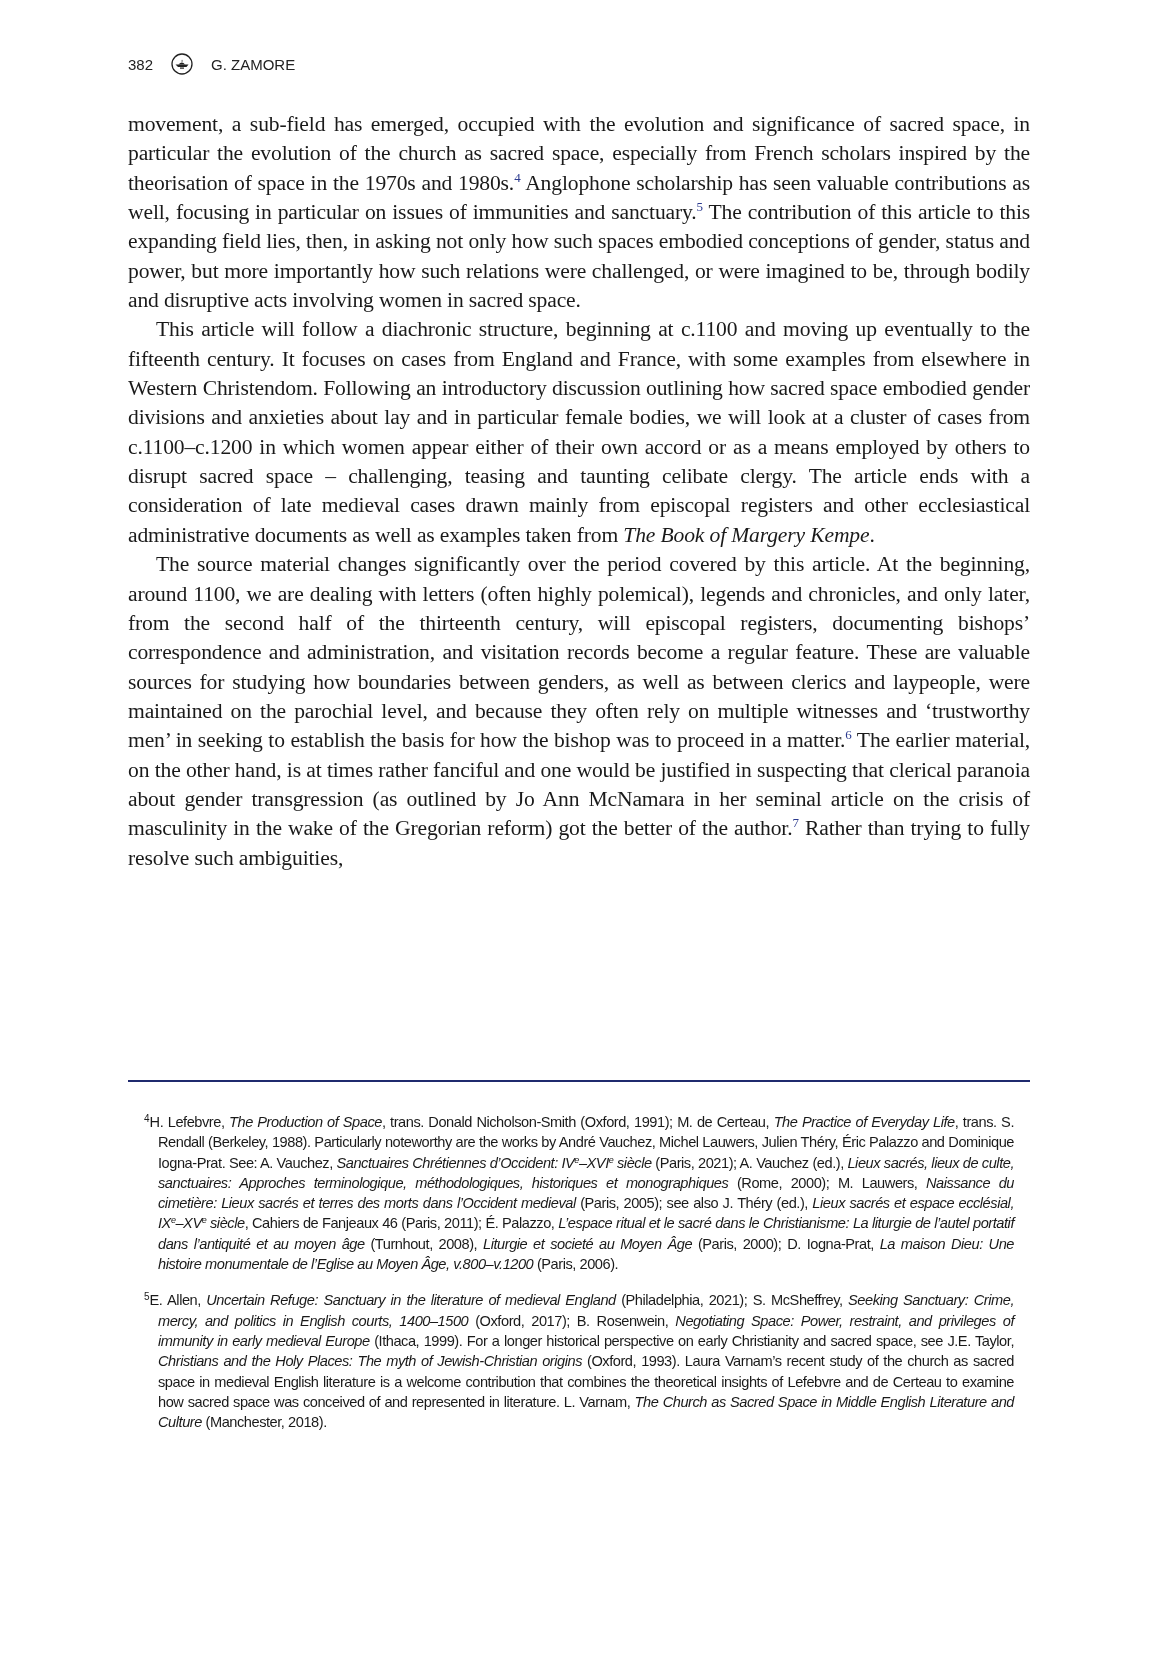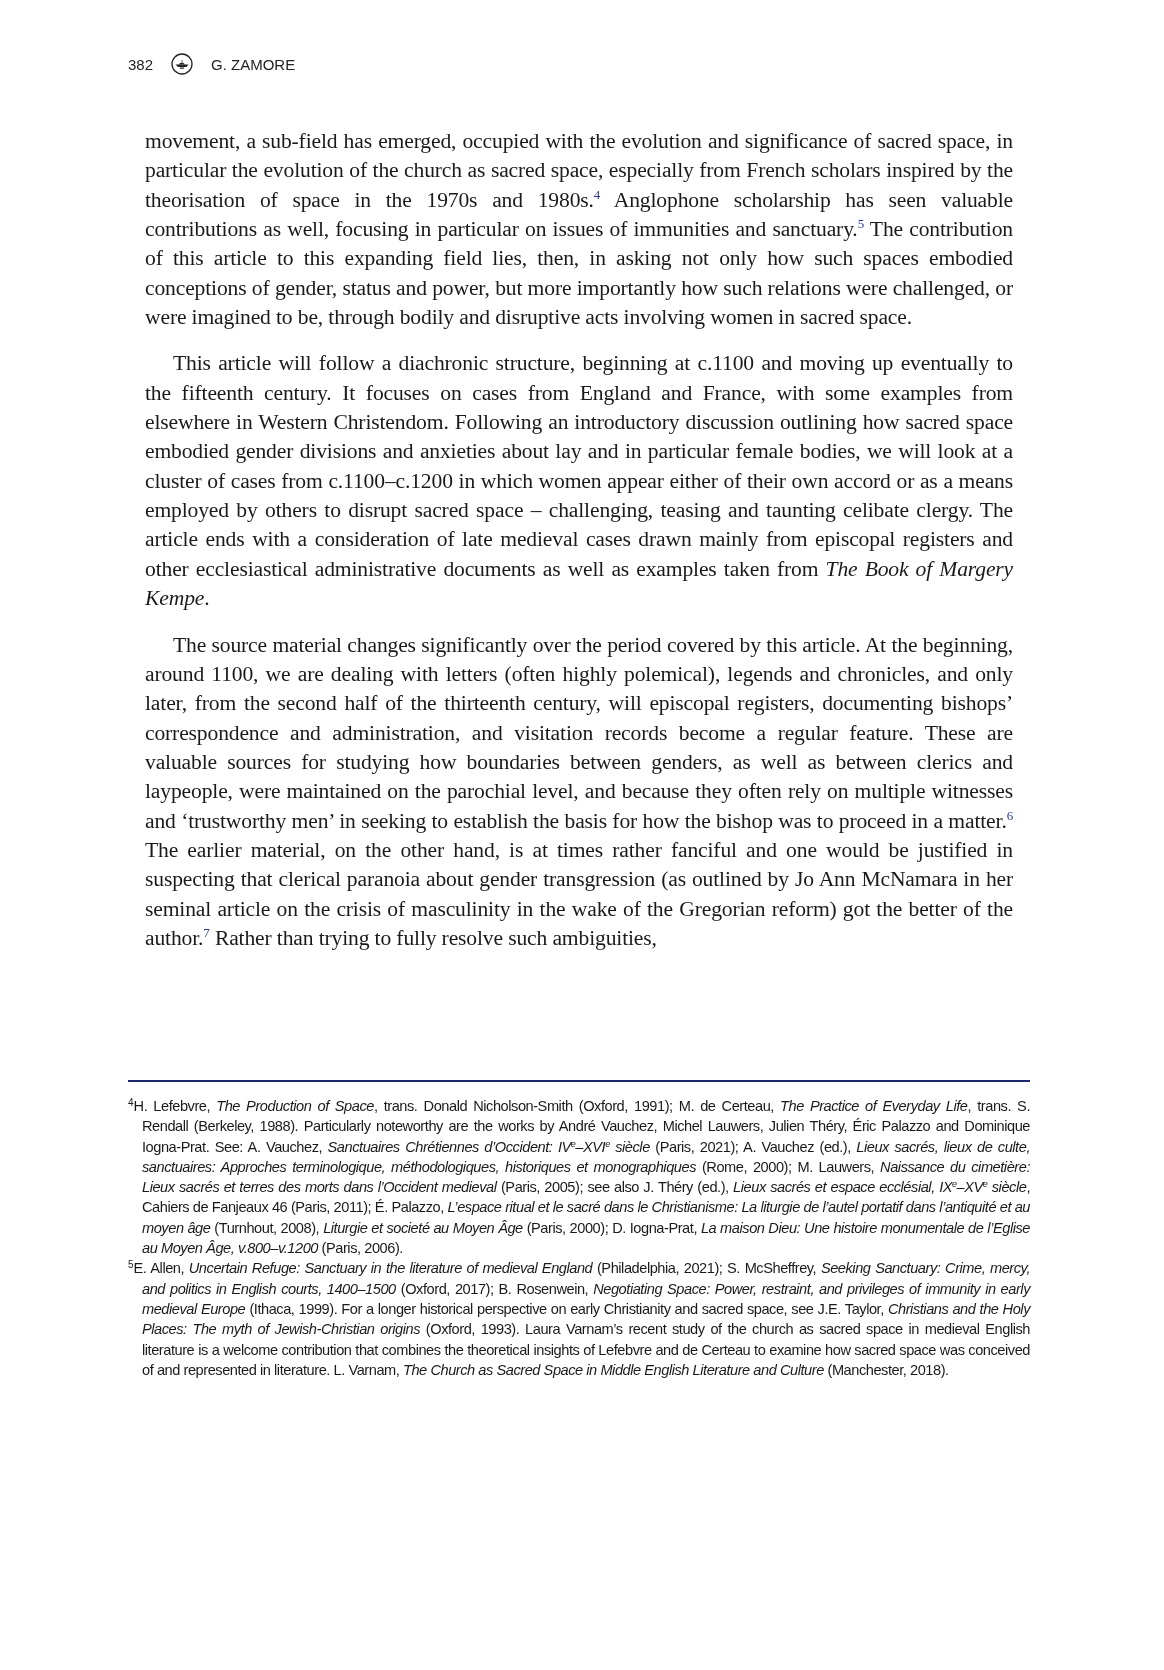--- a/index.html
+++ b/index.html
@@ -10,32 +10,32 @@
     display: flex; align-items: center;
     font-family: "Liberation Sans", sans-serif; font-size: 15px; color: #222;
   }
   .running-head .pnum { margin-right: 18px; }
   .running-head .logo { width: 22px; height: 22px; margin-right: 18px; }
   .body-text {
     position: absolute; top: 110px; left: 0; width: 902px;
     font-family: "Liberation Serif", serif; font-size: 21.6px; line-height: 29.35px;
     text-align: justify; hyphens: manual; letter-spacing: -0.15px;
   }
-  .body-text p { margin: 17px; }
+  .body-text p { margin: 0; }
   .body-text p.indent { text-indent: 28px; }
   sup.fnref { color: #2b3a8f; font-size: 13px; line-height: 0; vertical-align: 0.6em; }
   .rule {
     position: absolute; top: 1080px; left: 0; width: 902px; height: 2px; background: #1f2a6e;
   }
   .footnotes {
     position: absolute; top: 1096px; left: 0; width: 902px;
     font-family: "Liberation Sans", sans-serif; font-size: 14.6px; line-height: 20.3px;
     letter-spacing: -0.45px; text-align: justify; color: #1a1a1a;
   }
-  .fn { padding-left: 14px; text-indent: -14px; margin: 0; }
+  .fn { padding-left: 14px; text-indent: -14px; margin: 16px; }
   .fn sup { font-size: 10px; line-height: 0; vertical-align: 0.55em; letter-spacing: 0; }
   i { }
   .sc-sup { font-size: 9px; vertical-align: 0.6em; line-height: 0; }
 </style>
 </head>
 <body>
 
 <div class="page">
   <div class="running-head">
     <span class="pnum">382</span>

